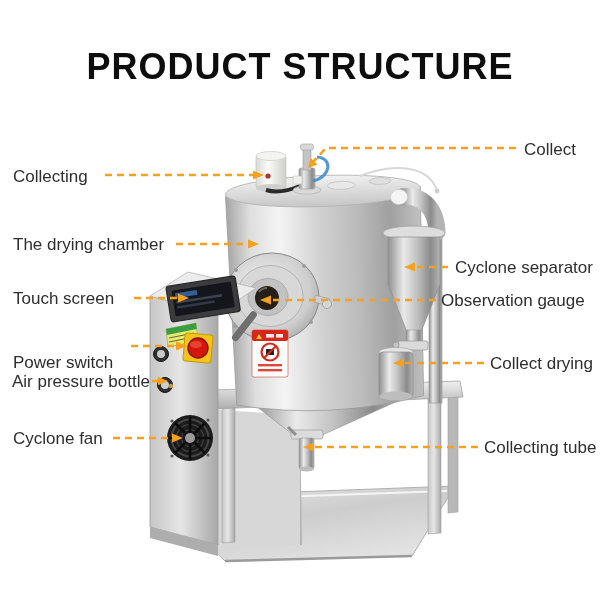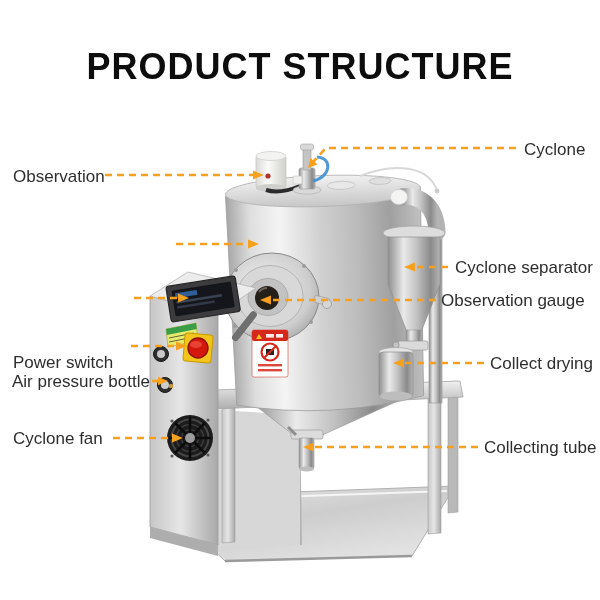--- a/index.html
+++ b/index.html
@@ -227,24 +227,26 @@
       <polygon points="308,168 317.5,164.5 310.5,158"></polygon>
       <polygon points="404,267 415,262.5 415,271.5"></polygon>
       <polygon points="260,300 271,295.5 271,304.5"></polygon>
       <polygon points="393,363 404,358.5 404,367.5"></polygon>
       <polygon points="303,447 314,442.5 314,451.5"></polygon>
     </g>
   </svg>
 
   <div class="title">PRODUCT STRUCTURE</div>
 
-  <div class="lbl" style="left:13px;top:167px">Observation</div>
+  <div class="lbl" style="left:13px;top:167px">Collecting</div>
+  <div class="lbl" style="left:13px;top:235px">The drying chamber</div>
+  <div class="lbl" style="left:13px;top:289px">Touch screen</div>
   <div class="lbl" style="left:13px;top:353px">Power switch</div>
   <div class="lbl" style="left:12px;top:372px">Air pressure bottle</div>
   <div class="lbl" style="left:13px;top:429px">Cyclone fan</div>
 
-  <div class="lbl" style="left:524px;top:140px">Cyclone</div>
+  <div class="lbl" style="left:524px;top:140px">Collect</div>
   <div class="lbl" style="left:455px;top:258px">Cyclone separator</div>
   <div class="lbl" style="left:441px;top:291px">Observation gauge</div>
   <div class="lbl" style="left:490px;top:354px">Collect drying</div>
   <div class="lbl" style="left:484px;top:438px">Collecting tube</div>
 
 </div>
 
 </body></html>

